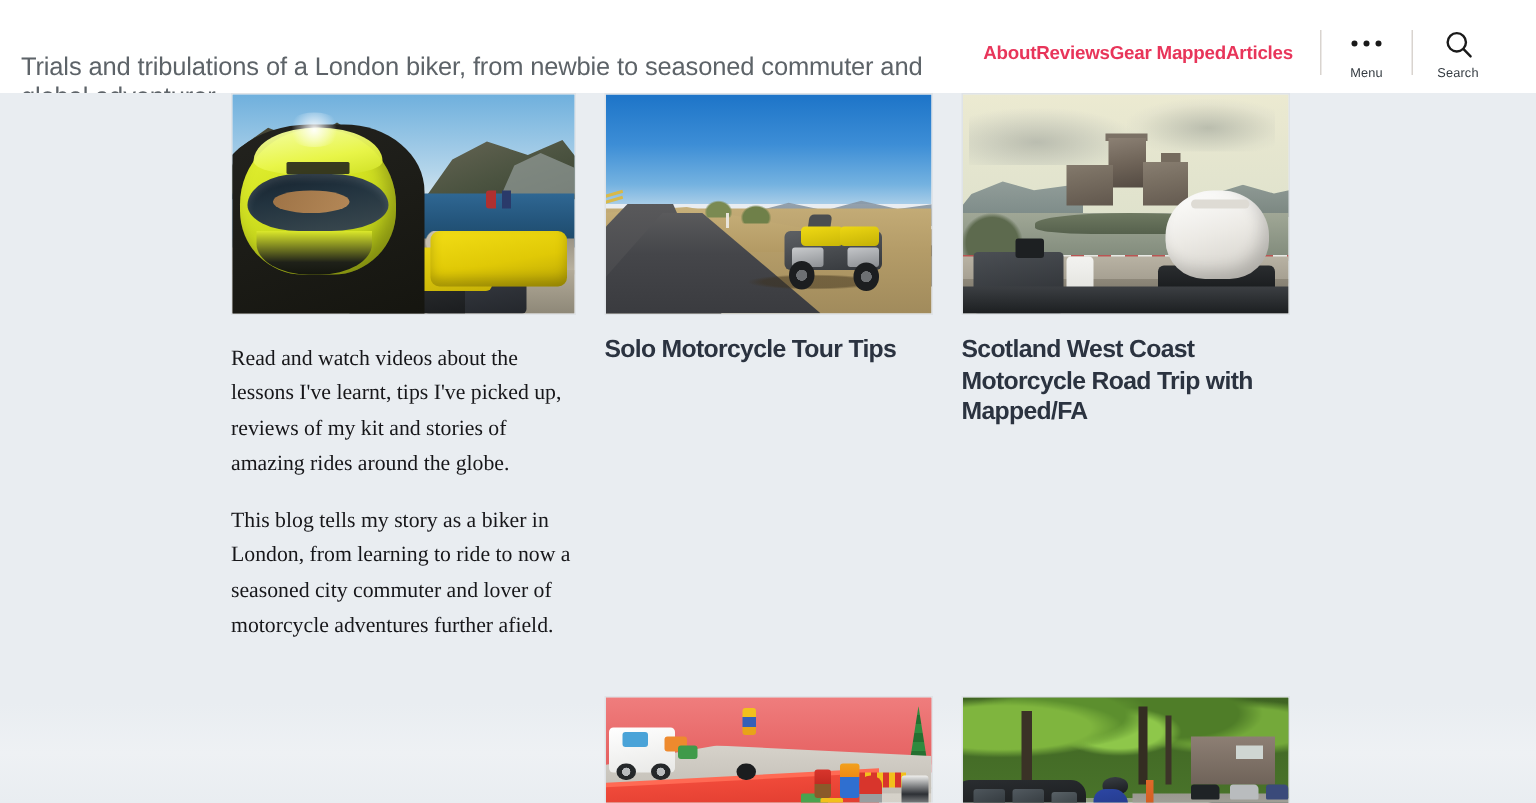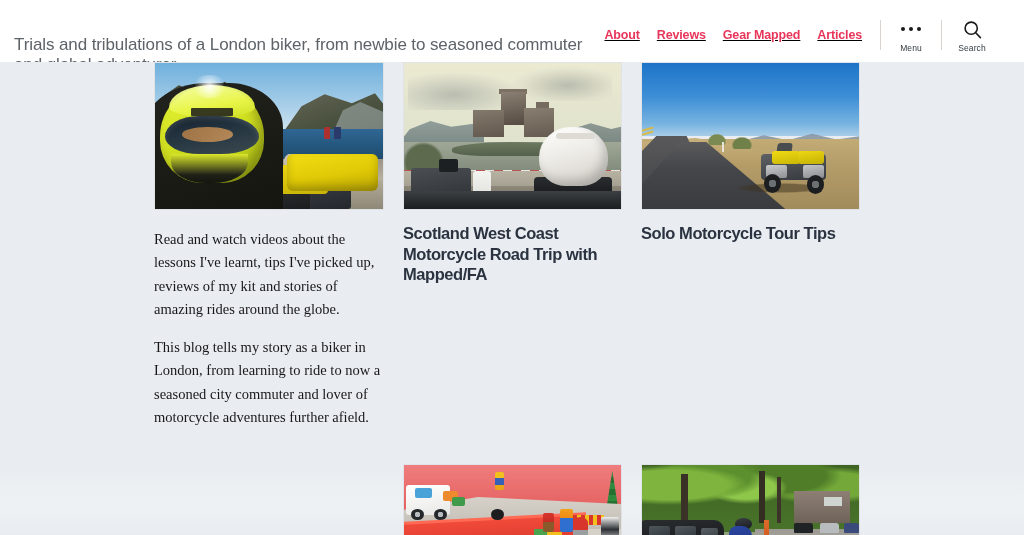--- a/index.html
+++ b/index.html
@@ -46,23 +46,21 @@
 
   .header-right {
     display: flex;
     align-items: center;
     padding-top: 4px;
   }
 
   .nav-links {
     display: flex;
     align-items: center;
-    gap: 17px;
     padding-right: 18px;
-    text-decoration: underline;
   }
 
   .nav-link {
     font-size: 12.5px;
     font-weight: bold;
     color: #e8355a;
     letter-spacing: -0.15px;
     text-decoration: none;
     cursor: pointer;
     white-space: nowrap;
@@ -374,20 +372,51 @@
           <div class="L s1-visor-ref"></div>
           <div class="L s1-chin"></div>
           <div class="L s1-flare"></div>
         </div>
       </div>
       <div class="intro-text">
         <p>Read and watch videos about the lessons I've learnt, tips I've picked up, reviews of my kit and stories of amazing rides around the globe.</p>
         <p>This blog tells my story as a biker in London, from learning to ride to now a seasoned city commuter and lover of motorcycle adventures further afield.</p>
       </div>
     </section>
+
+    <article class="article-card">
+      <div class="card-media media-tall">
+        <div class="scene s3">
+          <div class="L s3-sky"></div>
+          <div class="L s3-far"></div>
+          <div class="L s3-mid"></div>
+          <div class="L s3-ridge"></div>
+          <div class="L s3-ground"></div>
+          <div class="L s3-verge"></div>
+          <div class="L s3-road2"></div>
+          <div class="L s3-road"></div>
+          <div class="L s3-yellow"></div>
+          <div class="L s3-yellow2"></div>
+          <div class="L s3-white"></div>
+          <div class="L s3-bush1"></div>
+          <div class="L s3-bush2"></div>
+          <div class="L s3-post"></div>
+          <div class="L s3-shadow"></div>
+          <div class="L s3-bike-body"></div>
+          <div class="L s3-wind"></div>
+          <div class="L s3-bag-y1"></div>
+          <div class="L s3-bag-y2"></div>
+          <div class="L s3-case1"></div>
+          <div class="L s3-case2"></div>
+          <div class="L s3-wheel1"></div>
+          <div class="L s3-wheel2"></div>
+        </div>
+      </div>
+      <h2 class="article-title">Solo Motorcycle Tour Tips</h2>
+    </article>
 
     <article class="article-card">
       <div class="card-media media-tall">
         <div class="scene s2">
           <div class="L s2-sky"></div>
           <div class="L s2-cloud1"></div>
           <div class="L s2-cloud2"></div>
           <div class="L s2-hill-l"></div>
           <div class="L s2-hill-r"></div>
           <div class="L s2-water"></div>
@@ -408,51 +437,20 @@
           <div class="L s2-mirror"></div>
           <div class="L s2-helm-base"></div>
           <div class="L s2-helmet"></div>
           <div class="L s2-helmet-vent"></div>
           <div class="L s2-bike"></div>
         </div>
       </div>
       <h2 class="article-title">Scotland West Coast Motorcycle Road Trip with Mapped/FA</h2>
     </article>
 
-    <article class="article-card">
-      <div class="card-media media-tall">
-        <div class="scene s3">
-          <div class="L s3-sky"></div>
-          <div class="L s3-far"></div>
-          <div class="L s3-mid"></div>
-          <div class="L s3-ridge"></div>
-          <div class="L s3-ground"></div>
-          <div class="L s3-verge"></div>
-          <div class="L s3-road2"></div>
-          <div class="L s3-road"></div>
-          <div class="L s3-yellow"></div>
-          <div class="L s3-yellow2"></div>
-          <div class="L s3-white"></div>
-          <div class="L s3-bush1"></div>
-          <div class="L s3-bush2"></div>
-          <div class="L s3-post"></div>
-          <div class="L s3-shadow"></div>
-          <div class="L s3-bike-body"></div>
-          <div class="L s3-wind"></div>
-          <div class="L s3-bag-y1"></div>
-          <div class="L s3-bag-y2"></div>
-          <div class="L s3-case1"></div>
-          <div class="L s3-case2"></div>
-          <div class="L s3-wheel1"></div>
-          <div class="L s3-wheel2"></div>
-        </div>
-      </div>
-      <h2 class="article-title">Solo Motorcycle Tour Tips</h2>
-    </article>
-
     <div></div>
 
     <article class="article-card row2">
       <div class="card-media media-tall">
         <div class="scene s4">
           <div class="L s4-back"></div>
           <div class="L s4-tree"></div>
           <div class="L s4-plate-top"></div>
           <div class="L s4-truck"></div>
           <div class="L s4-truck-win"></div>

